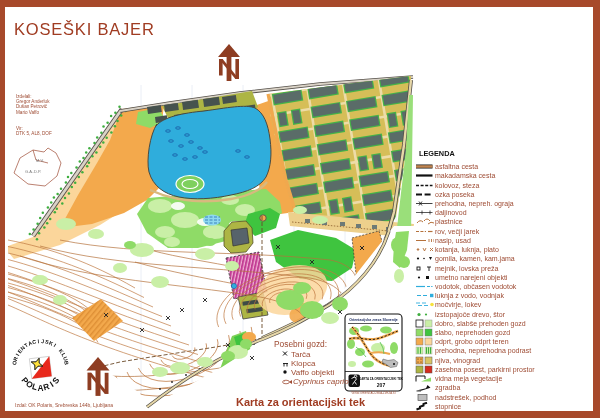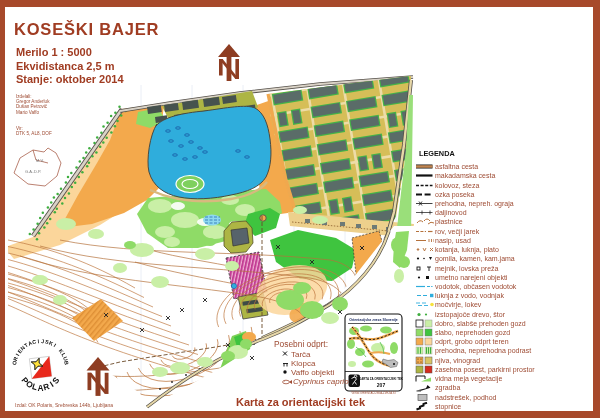--- a/index.html
+++ b/index.html
@@ -541,33 +541,32 @@
 </svg>
 
 <div class="abs" style="left:0;top:0;width:600px;height:7px;background:#A7492B"></div>
 
 <div class="abs" style="left:0;top:411px;width:600px;height:7px;background:#A7492B"></div>
 
 <div class="abs" style="left:0;top:0;width:5px;height:418px;background:#A7492B"></div>
 
 <div class="abs" style="left:593px;top:0;width:7px;height:418px;background:#A7492B"></div>
 
-<div class="abs red" style="left:14px;top:20px;font-size:16.5px;font-weight:bold;letter-spacing:0.8px">KOSEŠKI BAJER</div>
-
-<div class="abs red" style="left:16px;top:46px;font-size:11px;font-weight:bold;line-height:13.5px">Merilo 1 : 5000<br>Ekvidistanca 2,5 m<br>Stanje: oktober 2014</div>
+<div class="abs red" style="left:14px;top:20px;font-size:16.5px;font-weight:normal;letter-spacing:0.8px">KOSEŠKI BAJER</div>
+
 
 <div class="abs leg" style="left:16px;top:94px;font-size:4.6px;line-height:5.2px">Izdelali:<br>Gregor Anderluk<br>Dušan Petrovič<br>Mario Vaffo</div>
 
 <div class="abs leg" style="left:16px;top:126px;font-size:4.6px;line-height:5.2px">Vir:<br>DTK 5, AL8, DOF</div>
 
 <div class="abs leg" style="left:15px;top:402px;font-size:5px">Izdal: OK Polaris, Srebreska 144b, Ljubljana</div>
 
 <div class="abs red" style="left:236px;top:396px;font-size:11px;font-weight:bold">Karta za orientacijski tek</div>
 
-<div class="abs" style="left:274px;top:339px;font-size:8.4px;color:#9E4B33">Posebni odprt:</div>
+<div class="abs" style="left:274px;top:339px;font-size:8.4px;color:#9E4B33">Posebni gozd:</div>
 <div class="abs" style="left:281px;top:349.5px;font-size:8px;color:#9E4B33">
 <div style="display:flex;align-items:center;height:9.1px">
         <svg width="10" height="8">
           <path d="M2,1.5 l4,4 m0,-4 l-4,4" stroke="#111" stroke-width="1"></path>
         </svg>
         <span>Tarča</span>
       </div>
 <div style="display:flex;align-items:flex-end;height:9.1px">
         <svg width="10" height="8">
           <path d="M2,3.5 h5 M3,3.5 v3 M6,3.5 v3" stroke="#111" stroke-width="0.9" fill="none"></path>

